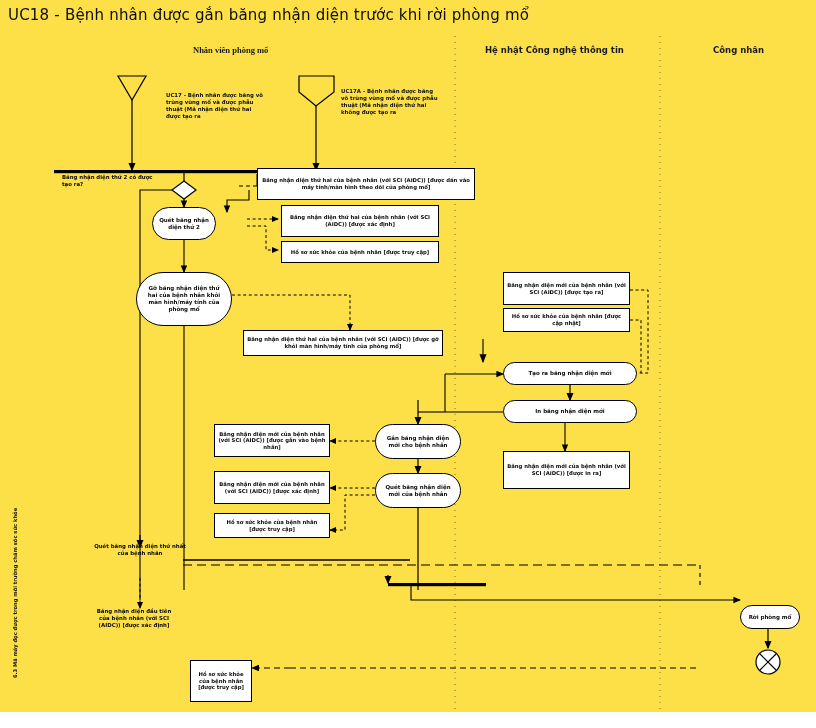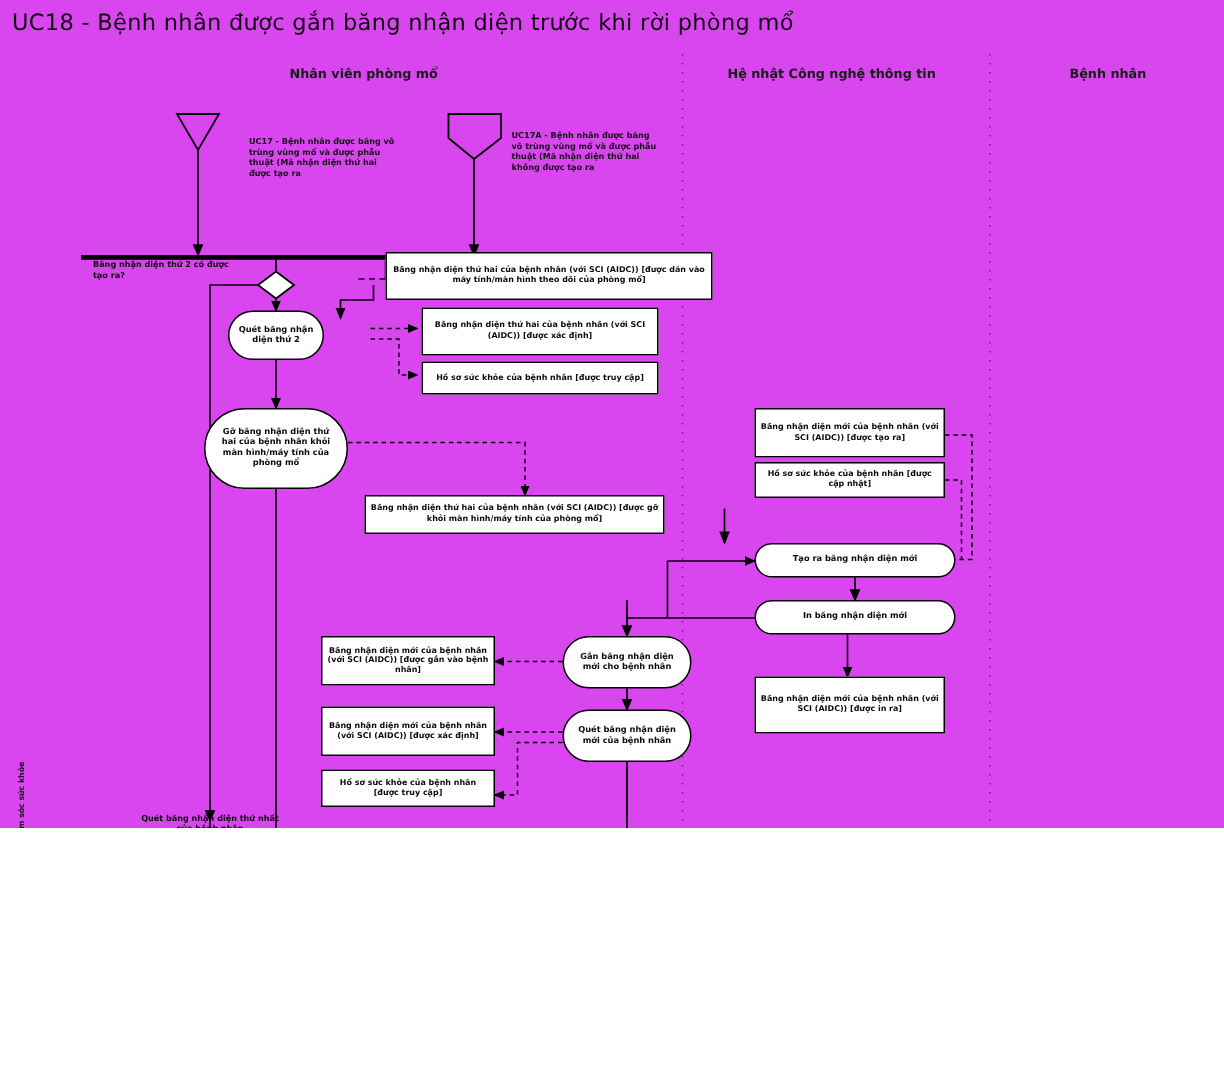--- a/index.html
+++ b/index.html
@@ -1,18 +1,18 @@
 <!DOCTYPE html>
 <html><head>
 <meta charset="utf-8">
 <title>UC18 Activity Diagram</title>
 <style>
   html,body{margin:0;padding:0;background:#ffffff;}
   body{font-family:"DejaVu Sans","Liberation Sans",sans-serif;color:#000;}
-  #page{position:relative;width:816px;height:552px;overflow:hidden;background:#d946ef;}
+  #page{position:relative;width:816px;height:712px;overflow:hidden;background:#fde047;}
   #svg-layer{position:absolute;left:0;top:0;width:816px;height:728px;}
   #doc-title{position:absolute;left:8px;top:6px;font-size:15px;letter-spacing:.2px;white-space:nowrap;color:#0d0d0d;}
   .lane-header{position:absolute;font-size:8.5px;font-weight:600;color:#1a1a1a;white-space:nowrap;}
   .note{position:absolute;font-size:5.4px;line-height:1.3;color:#111;text-align:left;font-weight:600;}
   .obj{position:absolute;display:flex;align-items:center;justify-content:center;
        border:1.3px solid #000;background:#fff;font-size:5.3px;line-height:1.25;
        text-align:center;padding:2px 3px;box-sizing:border-box;font-weight:600;color:#0a0a0a;}
   .act{position:absolute;display:flex;align-items:center;justify-content:center;
        border:1.3px solid #000;border-radius:999px;background:#fff;font-size:5.5px;
        line-height:1.25;text-align:center;padding:2px 6px;box-sizing:border-box;font-weight:600;color:#0a0a0a;}
@@ -24,23 +24,23 @@
 </style>
 </head>
 <body>
 
 <div id="page">
 
   <div id="doc-title">UC18 - Bệnh nhân được gắn băng nhận diện trước khi rời phòng mổ</div>
 
   <div id="side-rotated">6.3 Mã máy đọc được trong môi trường chăm sóc sức khỏe</div>
 
-  <div class="lane-header" style="left:193px;top:45px;">Nhân viên phòng mổ</div>
+  <div class="lane-header" style="left:193px;top:45px;font-family:Liberation Serif, serif;">Nhân viên phòng mổ</div>
   <div class="lane-header" style="left:485px;top:45px;">Hệ nhật Công nghệ thông tin</div>
-  <div class="lane-header" style="left:713px;top:45px;">Bệnh nhân</div>
+  <div class="lane-header" style="left:713px;top:45px;">Công nhân</div>
 
   <svg id="svg-layer" viewBox="0 0 816 728">
     <defs>
       <marker id="ar" markerWidth="7" markerHeight="7" refX="6" refY="3" orient="auto">
         <path d="M0,0 L7,3 L0,6 z" fill="#000"></path>
       </marker>
       <marker id="ar2" markerWidth="8" markerHeight="8" refX="7" refY="3.2" orient="auto">
         <path d="M0,0 L8,3.2 L0,6.4 z" fill="#000"></path>
       </marker>
     </defs>

